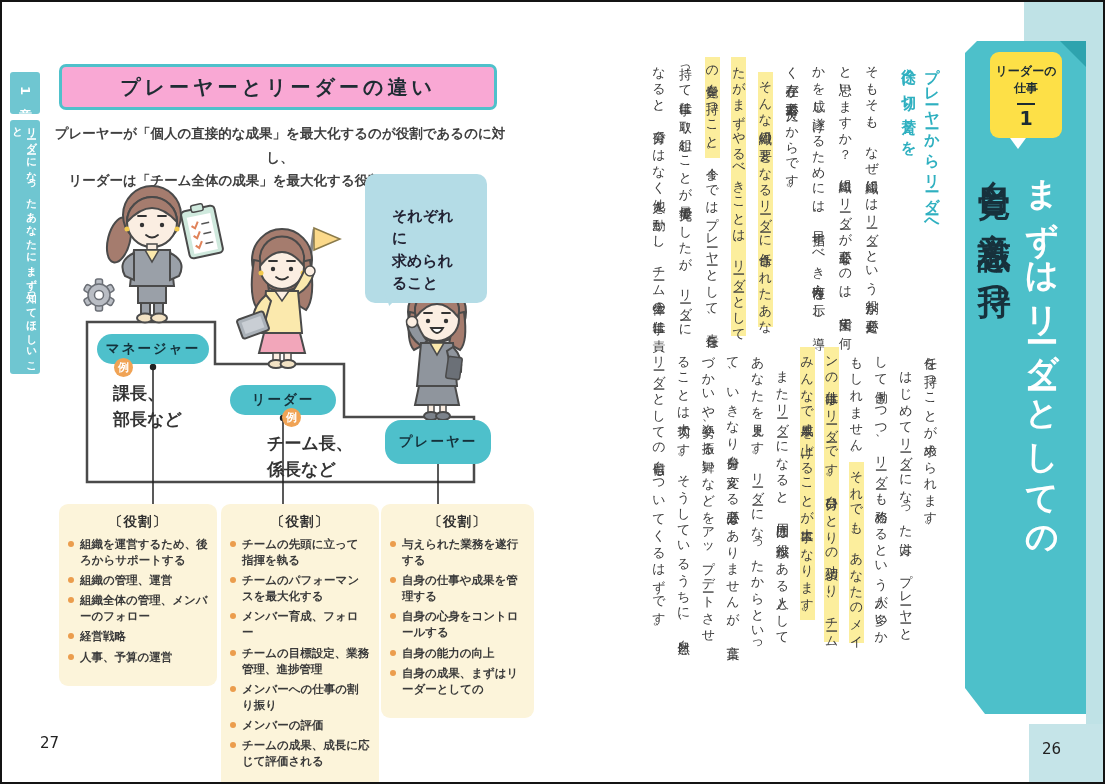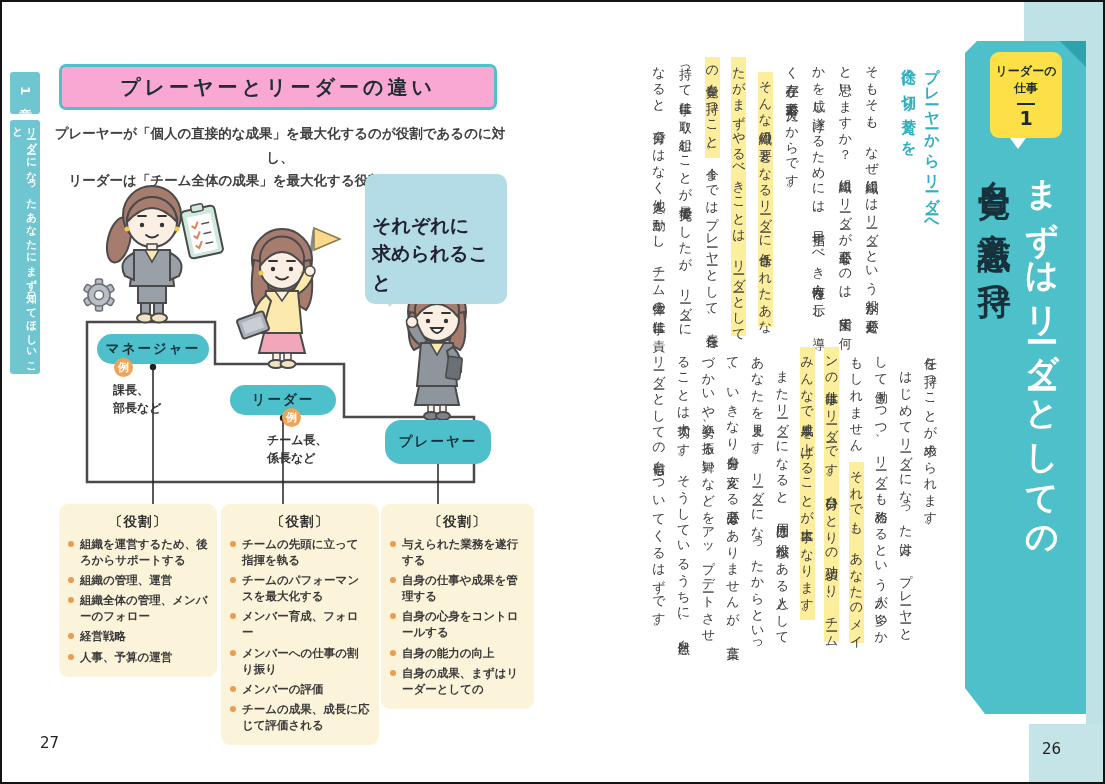--- a/index.html
+++ b/index.html
@@ -26,22 +26,22 @@
     background:#f9a8d4; border:3px solid #4fc1cb; border-radius:7px;
     display:flex; align-items:center; justify-content:center;
     font-size:20px; font-weight:bold; letter-spacing:4px; color:#1f2c33;
   }
   .intro {
     left:52px; top:120px; width:452px; text-align:center;
     font-size:13.5px; font-weight:bold; line-height:1.75; color:#404040;
   }
 
   .bubble {
-    left:363px; top:172px; width:142px; background:#b4dce6; border-radius:10px;
-    padding:8px 7px; font-size:19px; font-weight:bold; color:#223; line-height:1.5;
+    left:363px; top:172px; width:122px; background:#b4dce6; border-radius:10px;
+    padding:8px 27px; font-size:15px; font-weight:bold; color:#223; line-height:1.5;
   }
   .bubble::after {
     content:""; position:absolute; left:16px; bottom:-12px;
     border:9px solid transparent; border-top:14px solid #b4dce6;
     transform:skewX(-18deg);
   }
 
   .role-pill {
     background:#4ec0cb; color:#14323c; border-radius:16px;
     display:flex; align-items:center; justify-content:center;
@@ -50,26 +50,26 @@
   .pill-manager { left:95px;  top:332px; width:112px; height:30px; }
   .pill-leader  { left:228px; top:383px; width:106px; height:30px; }
   .pill-player  { left:383px; top:418px; width:106px; height:44px; }
 
   .ex-badge {
     width:19px; height:19px; border-radius:50%; background:#f0a355; color:#fff;
     font-size:11px; font-weight:bold; display:flex; align-items:center; justify-content:center;
   }
   .ex-badge-manager { left:112px; top:356px; }
   .ex-badge-leader  { left:280px; top:406px; }
-  .ex-text { font-size:12px; font-weight:bold; color:#333; line-height:1.5; }
+  .ex-text { font-size:17px; font-weight:bold; color:#333; line-height:1.5; }
   .ex-text-manager { left:111px; top:379px; }
   .ex-text-leader  { left:265px; top:429px; }
 
   .duty-box {
-    background:#fcf4da; border-radius:9px; padding:9px 9px 8px 9px;
+    background:#fcf4da; border-radius:9px; padding:9px 9px 17px 9px;
   }
   .duty-box-1 { left:57px;  top:502px; width:158px; }
   .duty-box-2 { left:219px; top:502px; width:158px; }
   .duty-box-3 { left:379px; top:502px; width:153px; }
   .duty-title { text-align:center; font-size:13.5px; font-weight:bold; color:#2e2e2e; margin-bottom:5px; letter-spacing:1px; }
   .duty-list { list-style:none; }
   .duty-list li {
     position:relative; padding-left:12px; margin:4px 0;
     font-size:11.5px; font-weight:600; line-height:1.4; color:#3a3a3a;
   }
@@ -303,20 +303,21 @@
         <li>経営戦略</li>
         <li>人事、予算の運営</li>
       </ul>
   </div>
   <div class="abs duty-box duty-box-2">
     <div class="duty-title">〔役割〕</div>
     <ul class="duty-list">
         <li>チームの先頭に立って指揮を執る</li>
         <li>チームのパフォーマンスを最大化する</li>
         <li>メンバー育成、フォロー</li>
+        <li>チームの目標設定、業務管理、進捗管理</li>
         <li>メンバーへの仕事の割り振り</li>
         <li>メンバーの評価</li>
         <li>チームの成果、成長に応じて評価される</li>
       </ul>
   </div>
   <div class="abs duty-box duty-box-3">
     <div class="duty-title">〔役割〕</div>
     <ul class="duty-list">
         <li>与えられた業務を遂行する</li>
         <li>自身の仕事や成果を管理する</li>

